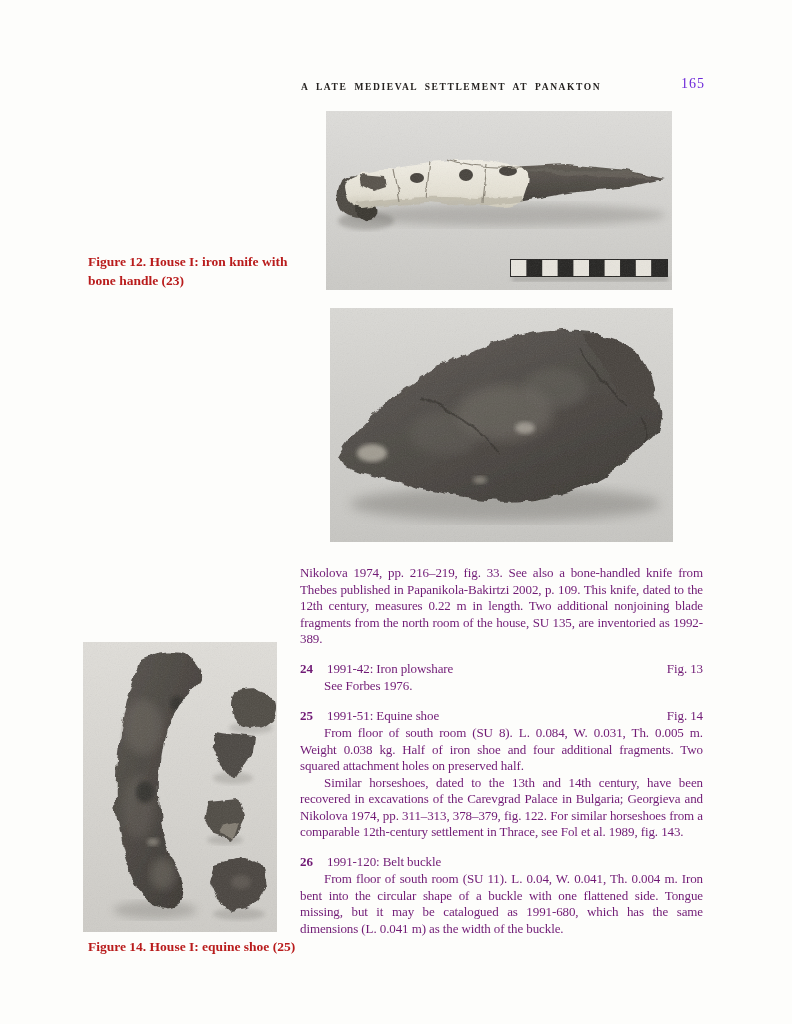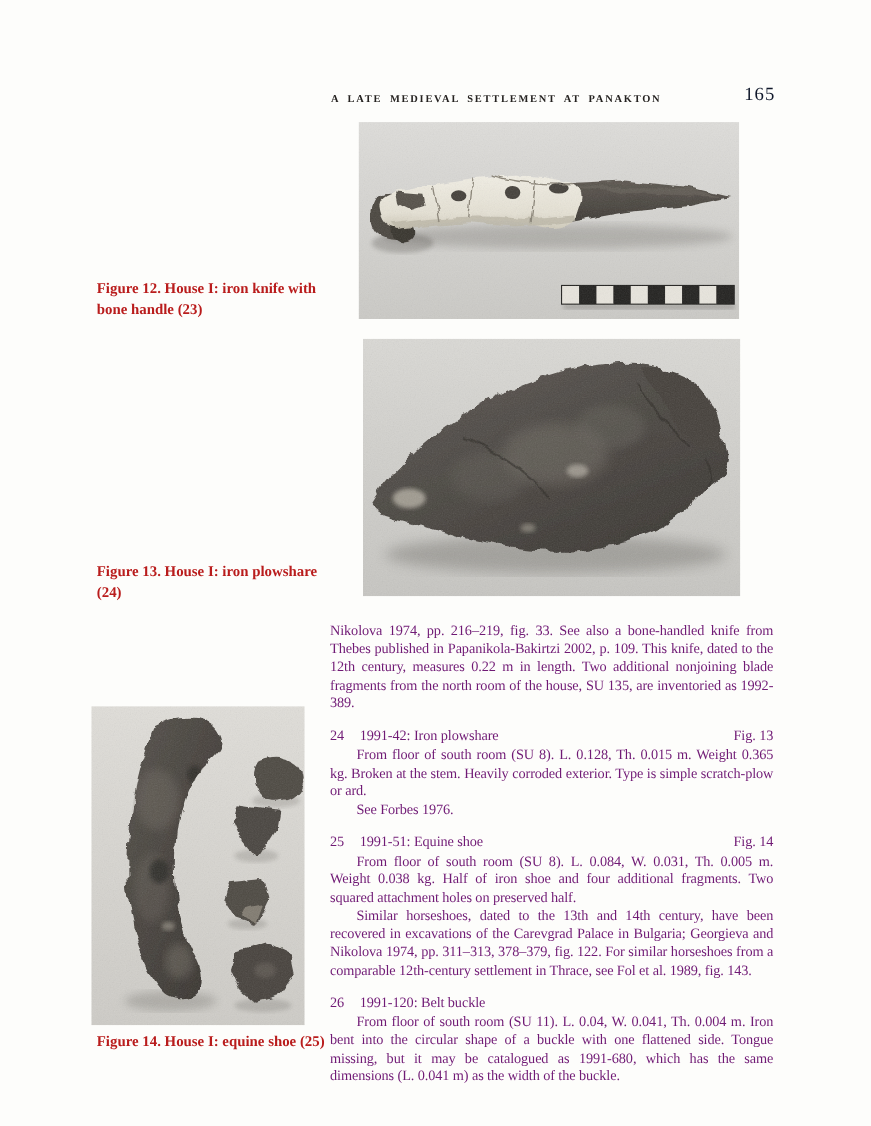--- a/index.html
+++ b/index.html
@@ -11,21 +11,21 @@
   
   .running-head {
     position:absolute; left:301px; top:76px; width:404px;
     display:flex; align-items:flex-end;
   }
   .running-title {
     font-size:9.5px; font-weight:700; letter-spacing:1.6px;
     word-spacing:3px; color:#252220;
   }
   .folio {
-    margin-left:auto; font-size:17px; color:#0f172a; letter-spacing:1px;
+    margin-left:auto; font-size:14px; color:#6d28d9; letter-spacing:1px;
   }
   
   .photo { position:absolute; display:block; }
   #photo-knife      { left:326px; top:111px; width:346px; height:179px; }
   #photo-plowshare  { left:330px; top:308px; width:343px; height:234px; }
   #photo-equineshoe { left:83px;  top:642px; width:194px; height:290px; }
   
   .fig-caption {
     position:absolute; left:88px; width:215px;
     font-size:13.5px; line-height:1.42; font-weight:700; color:#b91c1c;
@@ -36,21 +36,21 @@
   
   .text-column {
     position:absolute; left:300px; top:565px; width:403px;
     font-size:13px; line-height:16.5px; letter-spacing:-0.1px;
     text-align:justify; color:#701a75;
   }
   .text-column p { margin:0; }
   p.indent { text-indent:24px; }
   .catalog-entry { margin-top:13px; }
   .entry-head { display:flex; align-items:baseline; margin-bottom:1px; }
-  .entry-num { font-weight:400; min-width:27px; }
+  .entry-num { font-weight:700; min-width:27px; }
   .entry-title { }
   .entry-figref { margin-left:auto; }
 </style>
 </head>
 <body>
 
 <div class="page">
 
   <svg width="0" height="0" style="position:absolute" aria-hidden="true">
     <defs>
@@ -167,21 +167,20 @@
       <ellipse cx="225" cy="80" rx="32" ry="20" fill="#6b6660" opacity="0.4" filter="url(#f-blur4)"></ellipse>
       <ellipse cx="115" cy="125" rx="36" ry="22" fill="#6b6660" opacity="0.35" filter="url(#f-blur6)"></ellipse>
       <ellipse cx="195" cy="120" rx="10" ry="6" fill="#cfc9bd" opacity="0.55" filter="url(#f-blur2)"></ellipse>
       <ellipse cx="42" cy="145" rx="15" ry="9" fill="#c5bfb2" opacity="0.7" filter="url(#f-blur2)"></ellipse>
       <ellipse cx="150" cy="172" rx="7" ry="4" fill="#b5afa2" opacity="0.5" filter="url(#f-blur2)"></ellipse>
       <path d="M250,40 C262,62 280,84 298,96 M310,110 C318,118 320,128 312,138 M90,90 C120,100 150,120 170,145" stroke="#2e2b27" stroke-width="2" fill="none" opacity="0.6" filter="url(#f-rough)"></path>
     </g>
     <rect width="343" height="234" filter="url(#f-grain)" opacity="0.15"></rect>
   </svg>
 
-  <div id="caption-fig13" class="fig-caption">Figure 13. House I: iron plowshare (24)</div>
 
   <svg id="photo-equineshoe" class="photo" viewBox="0 0 194 290">
     <defs>
       <linearGradient id="g-ebg" x1="0" y1="0" x2="0" y2="1">
         <stop offset="0" stop-color="#e0ded9"></stop>
           <stop offset="1" stop-color="#ceccc7"></stop>
       </linearGradient>
       <linearGradient id="g-shoe" x1="0" y1="0" x2="1" y2="1">
         <stop offset="0" stop-color="#55504a"></stop>
           <stop offset="1" stop-color="#36322e"></stop>
@@ -221,21 +220,20 @@
   <div class="text-column">
 
     <p>Nikolova 1974, pp. 216–219, fig. 33. See also a bone-handled knife from Thebes published in Papanikola-Bakirtzi 2002, p. 109. This knife, dated to the 12th century, measures 0.22 m in length. Two additional nonjoining blade fragments from the north room of the house, SU 135, are inventoried as 1992-389.</p>
 
     <div class="catalog-entry">
       <div class="entry-head">
         <span class="entry-num">24</span>
         <span class="entry-title">1991-42: Iron plowshare</span>
         <span class="entry-figref">Fig. 13</span>
       </div>
-      <p class="indent">From floor of south room (SU 8). L. 0.128, Th. 0.015 m. Weight 0.365 kg. Broken at the stem. Heavily corroded exterior. Type is simple scratch-plow or ard.</p>
       <p class="indent">See Forbes 1976.</p>
     </div>
 
     <div class="catalog-entry">
       <div class="entry-head">
         <span class="entry-num">25</span>
         <span class="entry-title">1991-51: Equine shoe</span>
         <span class="entry-figref">Fig. 14</span>
       </div>
       <p class="indent">From floor of south room (SU 8). L. 0.084, W. 0.031, Th. 0.005 m. Weight 0.038 kg. Half of iron shoe and four additional fragments. Two squared attachment holes on preserved half.</p>

